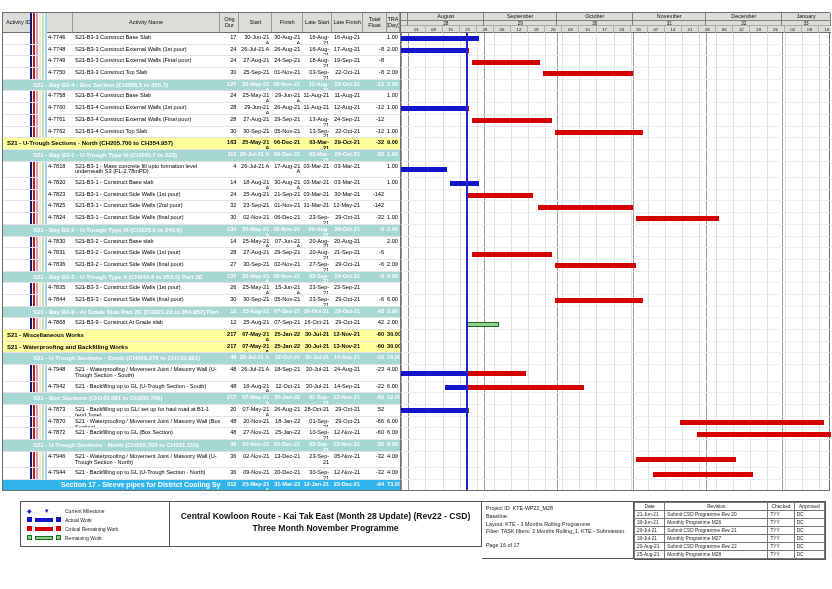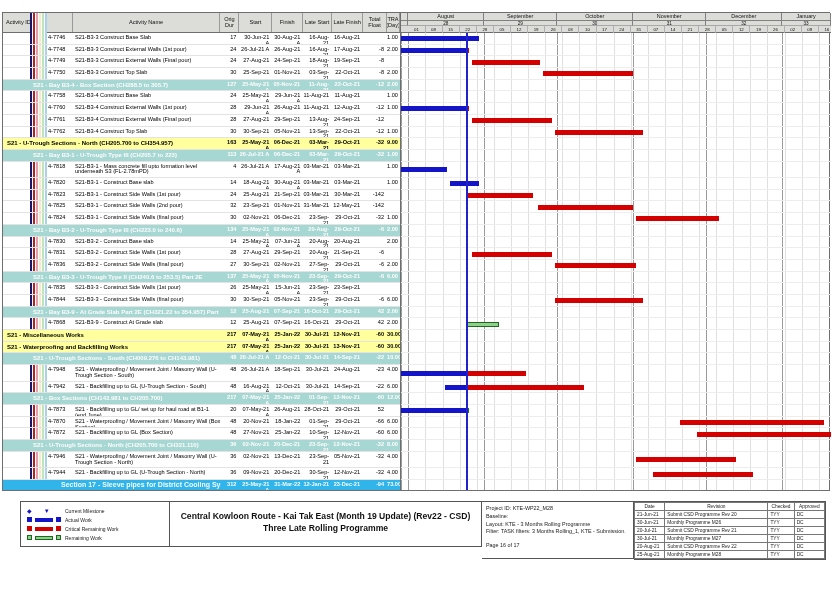--- a/index.html
+++ b/index.html
@@ -702,22 +702,22 @@
           <div class="legend-icon">
             <span class="lg-sq" style="background: rgb(143, 208, 143); border: 1px solid rgb(28, 107, 28);"></span>
             <span class="lg-bar" style="background: rgb(143, 208, 143); border: 1px solid rgb(28, 107, 28);"></span>
             <span class="lg-sq" style="background: rgb(143, 208, 143); border: 1px solid rgb(28, 107, 28); margin-left: 3px;"></span>
           </div>
           <div class="legend-label">Remaining Work</div>
         </div>
       </div>
 
     <div id="title-box">
-      <div id="title-line1">Central Kowloon Route - Kai Tak East (Month 19 Update) (Rev22 - CSD)</div>
-      <div id="title-line2">Three Late Rolling Programme</div>
+      <div id="title-line1">Central Kowloon Route - Kai Tak East (Month 28 Update) (Rev22 - CSD)</div>
+      <div id="title-line2">Three Month November Programme</div>
     </div>
 
     <div id="info-box">
       <div class="info-line">Project ID: KTE-WP22_M28</div>
       <div class="info-line">Baseline:</div>
       <div class="info-line">Layout: KTE - 3 Months Rolling Programme</div>
       <div class="info-line">Filter: TASK filters: 3 Months Rolling_1, KTE - Submission.</div>
       <div id="page-num">Page 16 of 17</div>
     </div>
 

